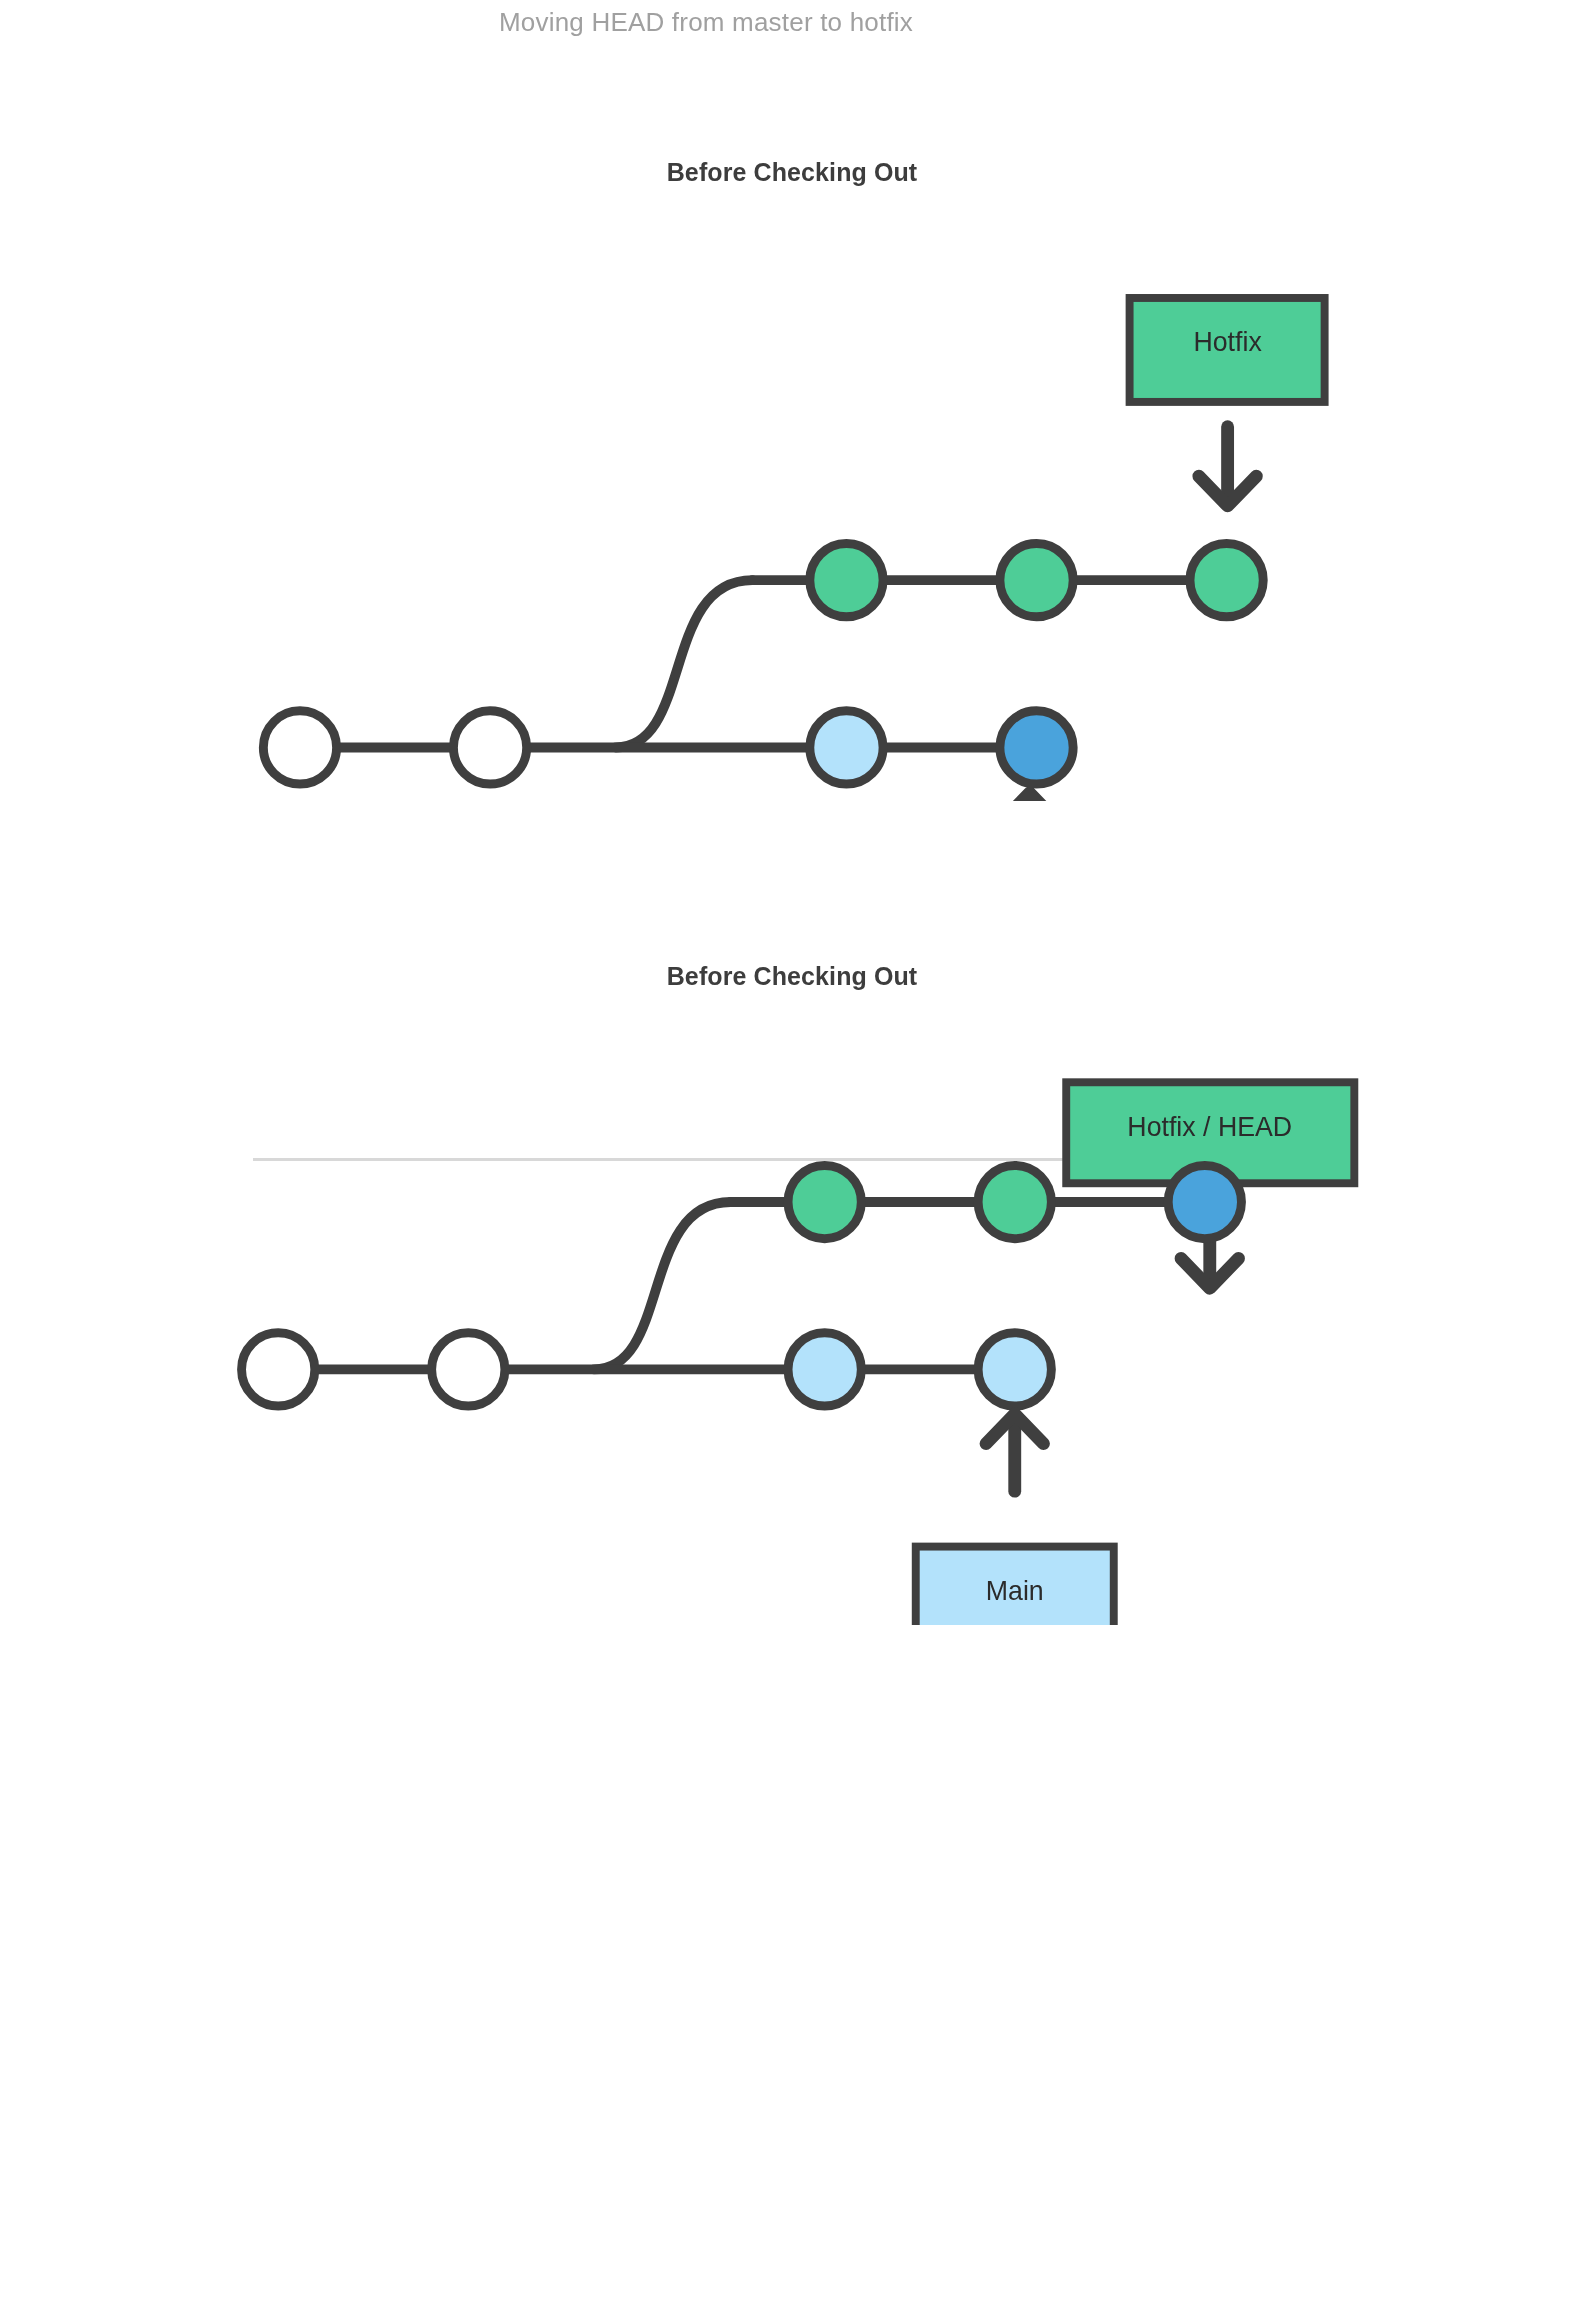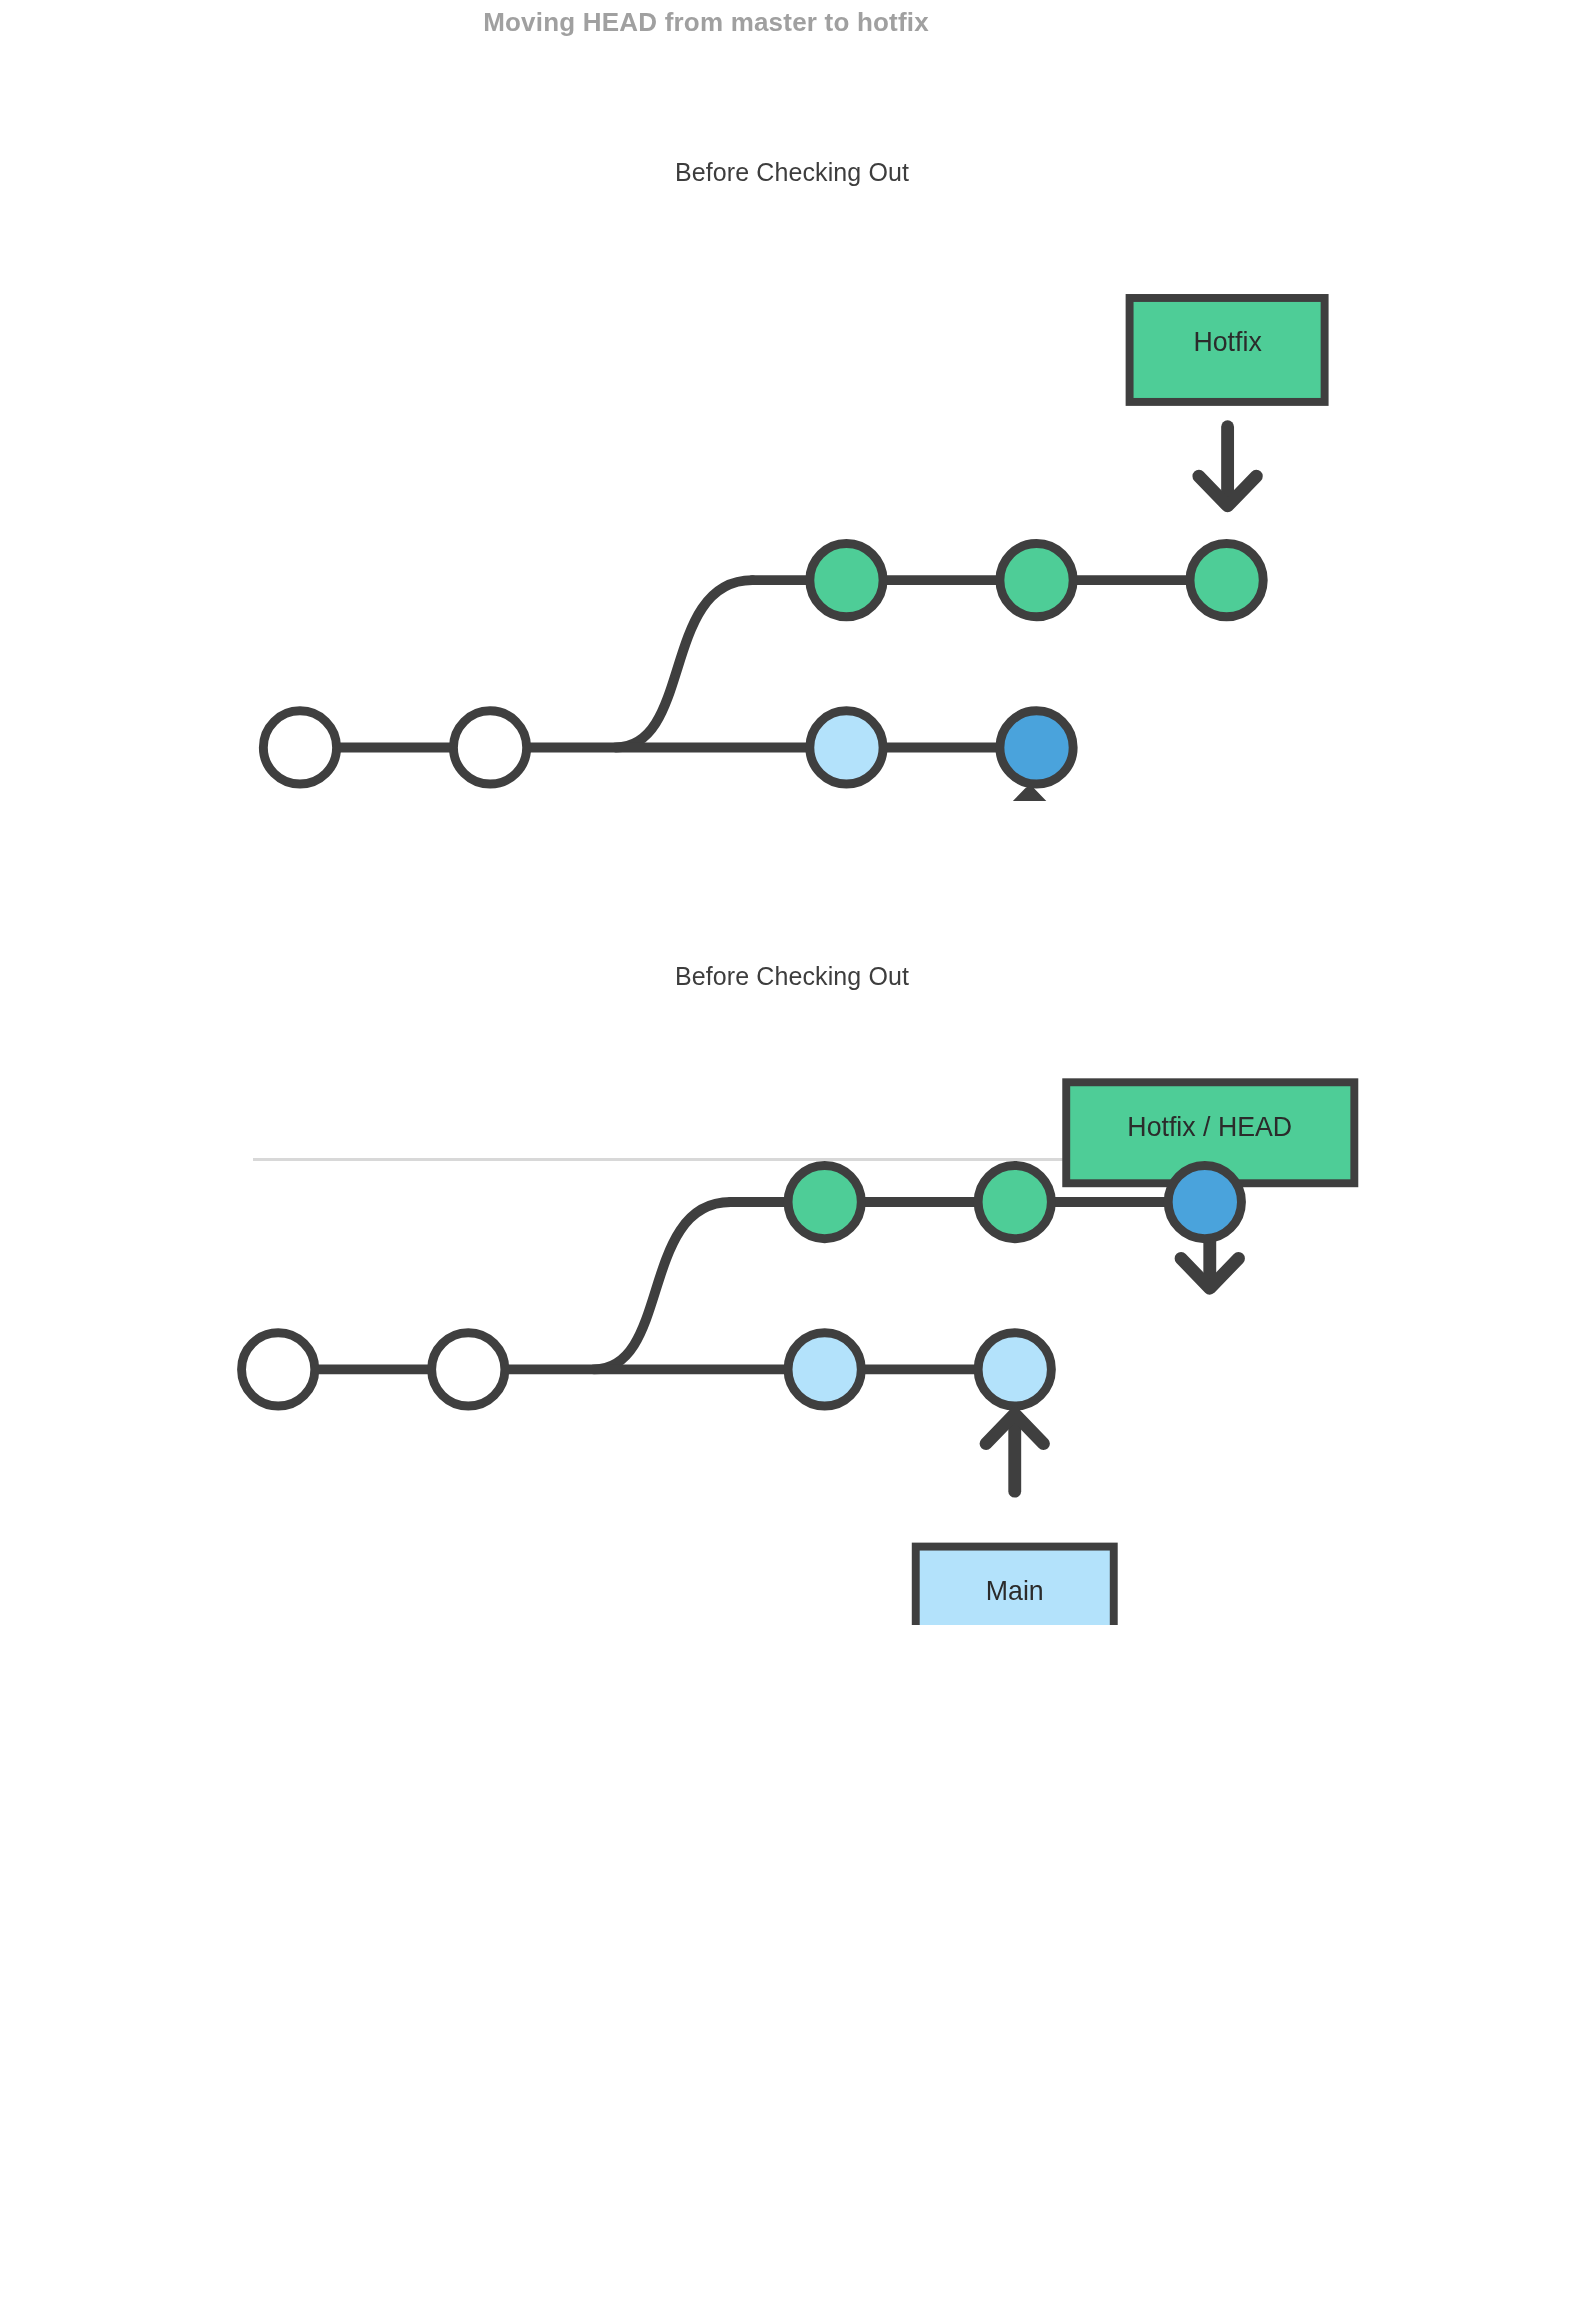--- a/index.html
+++ b/index.html
@@ -20,36 +20,36 @@
     width: 1584px;
     height: 2314px;
   }
   .doc-title {
     position: absolute;
     top: 0px;
     left: 0;
     width: 1412px;
     text-align: center;
     font-size: 26px;
-    font-weight: 700;
+    font-weight: 400;
     letter-spacing: 0.2px;
     color: #a0a0a0;
     line-height: 38px;
     padding-top: 3px;
   }
   .section {
     position: absolute;
     left: 0;
     width: 1584px;
   }
   .section-title {
     width: 1584px;
     text-align: center;
     font-size: 25px;
-    font-weight: 400;
+    font-weight: 700;
     color: #3d3d3d;
     letter-spacing: 0.1px;
   }
   .divider {
     position: absolute;
     left: 253px;
     top: 1158px;
     width: 1070px;
     height: 3px;
     background: #d8d8d8;

